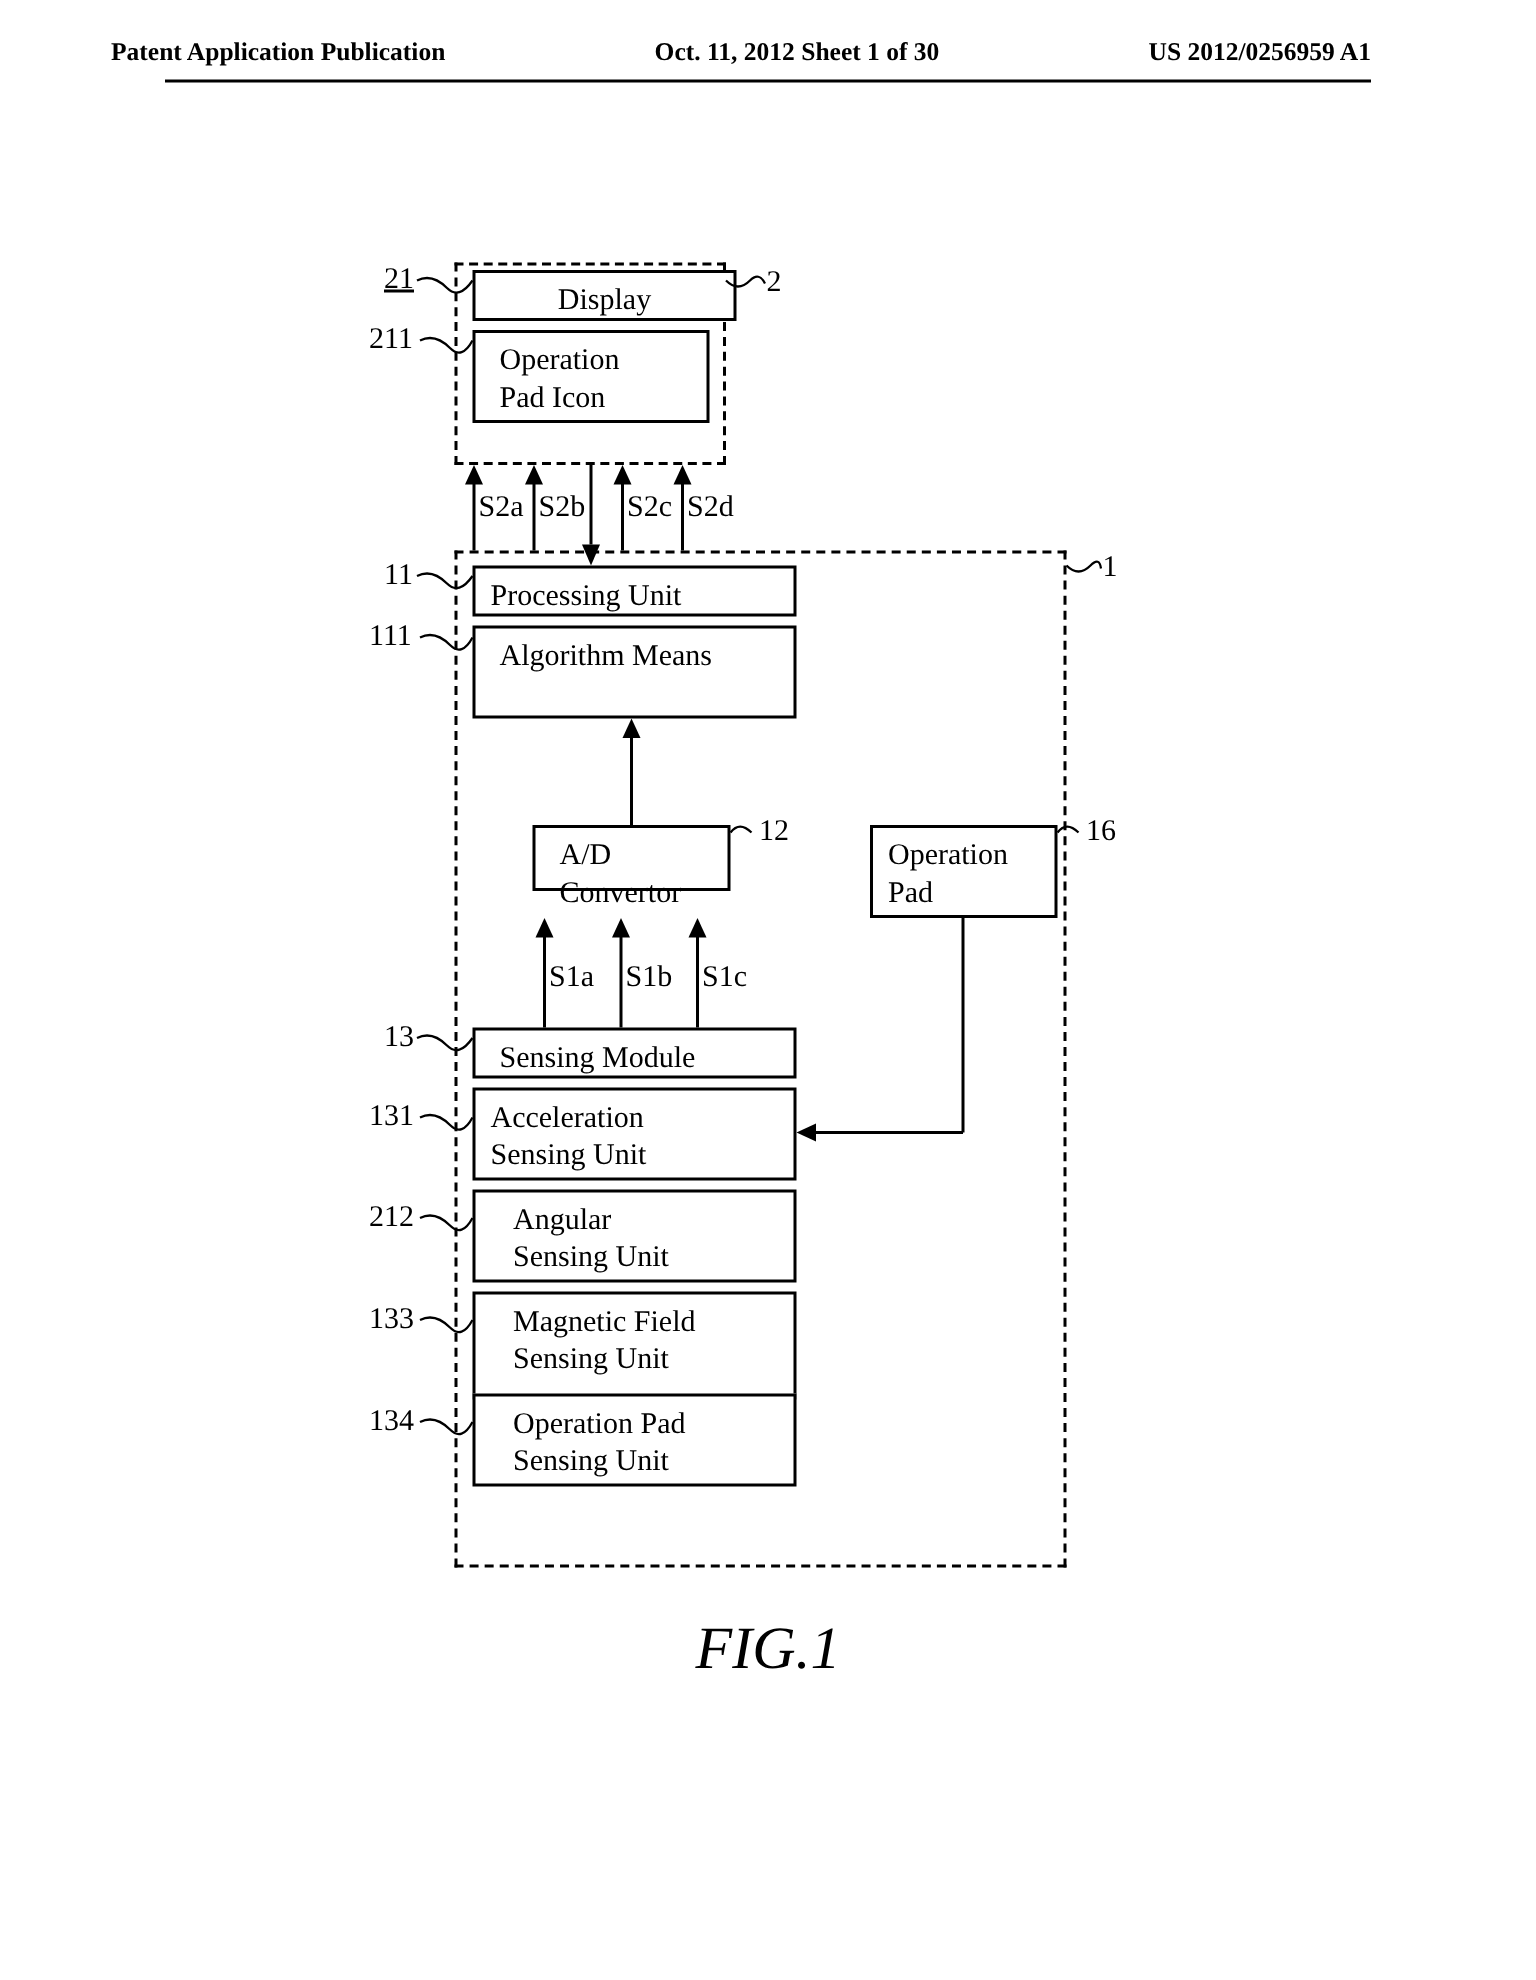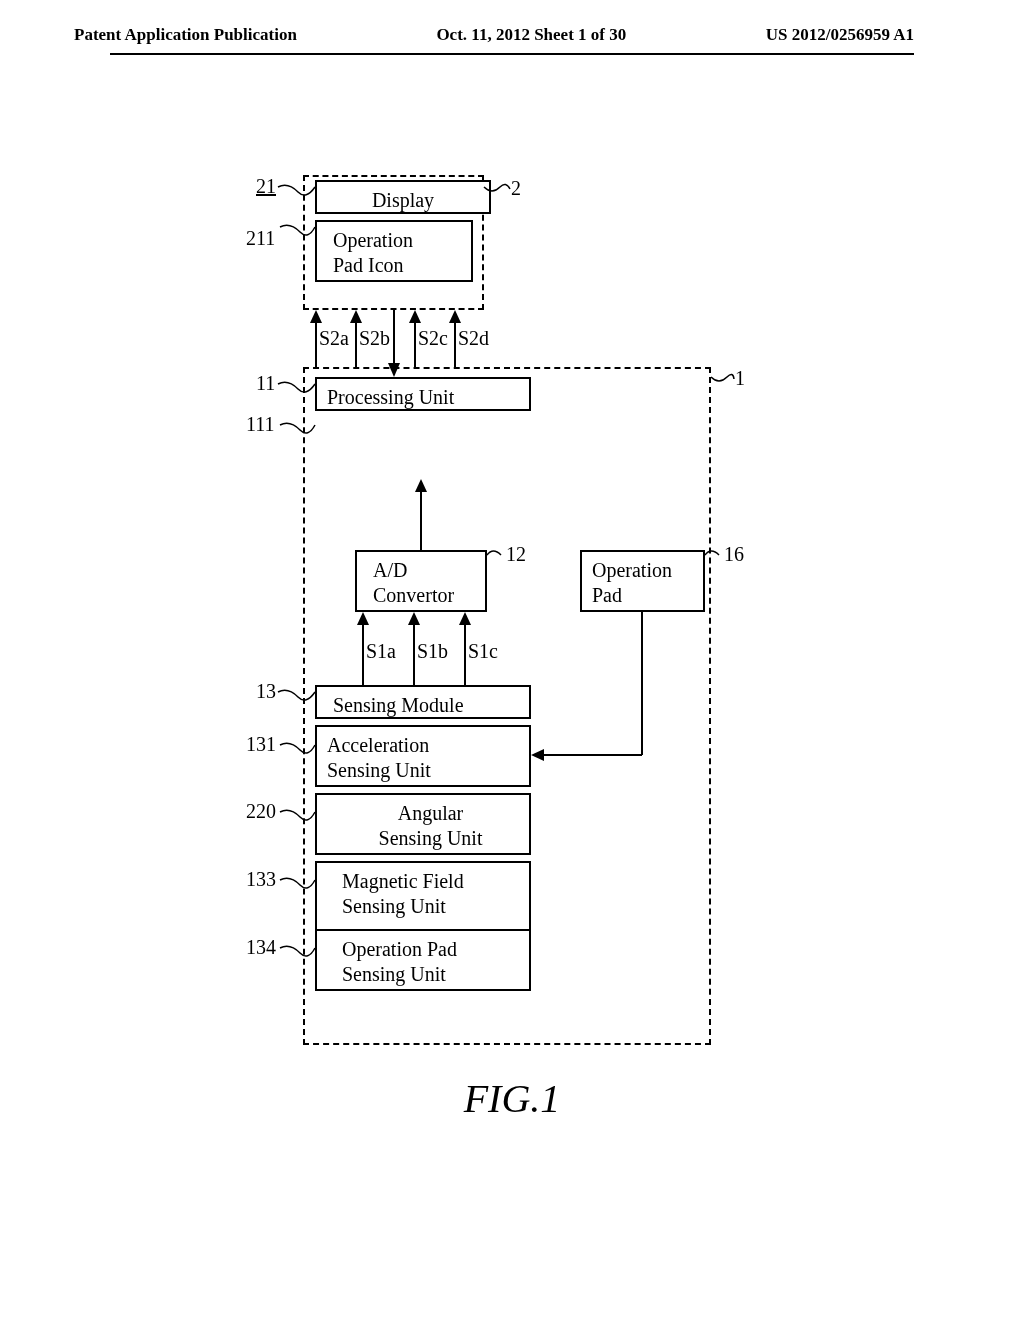--- a/index.html
+++ b/index.html
@@ -82,55 +82,56 @@
 
   <div class="box" style="left:315px; top:125px; width:176px; height:34px; text-align:center;">Display</div>
 
   <div class="box" style="left:315px; top:165px; width:158px; height:62px; white-space:pre-line; text-align:left; padding-left:16px;">Operation
 Pad Icon</div>
 
   <div class="dashed" style="left:303px; top:312px; width:408px; height:678px;"></div>
 
   <div class="box" style="left:315px; top:322px; width:216px; height:34px; ">Processing Unit</div>
 
-
-  <div class="box" style="left:355px; top:495px; width:132px; height:62px; white-space:pre-line; padding-left:16px;">A/D
+  <div class="box" style="left:315px; top:362px; width:216px; height:62px; padding-left:16px;">Algorithm Means</div>
+
+  <div class="box" style="left:355px; top:495px; width:132px; height:44px; white-space:pre-line; padding-left:16px;">A/D
 Convertor</div>
 
   <div class="box" style="left:580px; top:495px; width:125px; height:62px; white-space:pre-line; padding-left:10px;">Operation
 Pad</div>
 
   <div class="box" style="left:315px; top:630px; width:216px; height:34px; padding-left:16px;">Sensing Module</div>
 
   <div class="box" style="left:315px; top:670px; width:216px; height:62px; white-space:pre-line; ">Acceleration
 Sensing Unit</div>
 
-  <div class="box" style="left:315px; top:738px; width:216px; height:62px; white-space:pre-line; padding-left:25px;text-align:center;">Angular
+  <div class="box" style="left:315px; top:738px; width:216px; height:62px; white-space:pre-line; padding-left:25px;">Angular
 Sensing Unit</div>
 
   <div class="box" style="left:315px; top:806px; width:216px; height:72px; white-space:pre-line; padding-left:25px;">Magnetic Field
 Sensing Unit</div>
 
   <div class="box" style="left:315px; top:874px; width:216px; height:62px; white-space:pre-line; padding-left:25px;">Operation Pad
 Sensing Unit</div>
 
   <div class="label" style="left:256px; top:120px;text-decoration:underline;">21</div>
-  <div class="label" style="left:246px; top:172px;">211</div>
+  <div class="label" style="left:246px; top:160px;">211</div>
   <div class="label" style="left:511px; top:122px;">2</div>
 
   <div class="label" style="left:256px; top:317px;">11</div>
   <div class="label" style="left:246px; top:358px;">111</div>
   <div class="label" style="left:735px; top:312px;">1</div>
 
   <div class="label" style="left:506px; top:488px;">12</div>
   <div class="label" style="left:724px; top:488px;">16</div>
 
   <div class="label" style="left:256px; top:625px;">13</div>
   <div class="label" style="left:246px; top:678px;">131</div>
-  <div class="label" style="left:246px; top:745px;">220</div>
+  <div class="label" style="left:246px; top:745px;">212</div>
   <div class="label" style="left:246px; top:813px;">133</div>
   <div class="label" style="left:246px; top:881px;">134</div>
 
   <div class="label" style="left:319px; top:272px;">S2a</div>
   <div class="label" style="left:359px; top:272px;">S2b</div>
   <div class="label" style="left:418px; top:272px;">S2c</div>
   <div class="label" style="left:458px; top:272px;">S2d</div>
 
   <div class="label" style="left:366px; top:585px;">S1a</div>
   <div class="label" style="left:417px; top:585px;">S1b</div>

